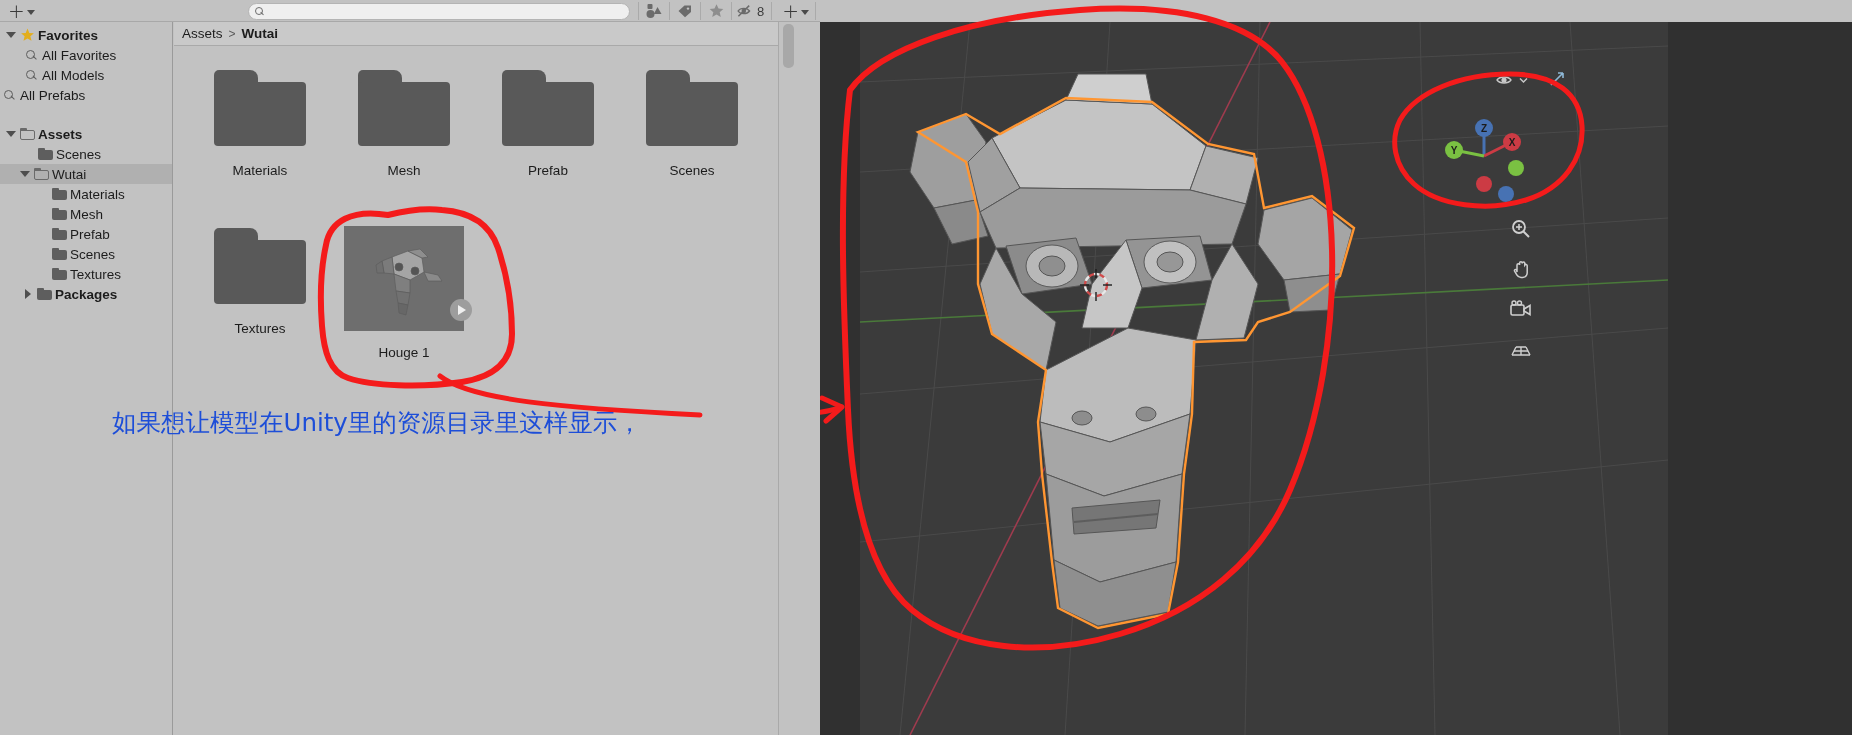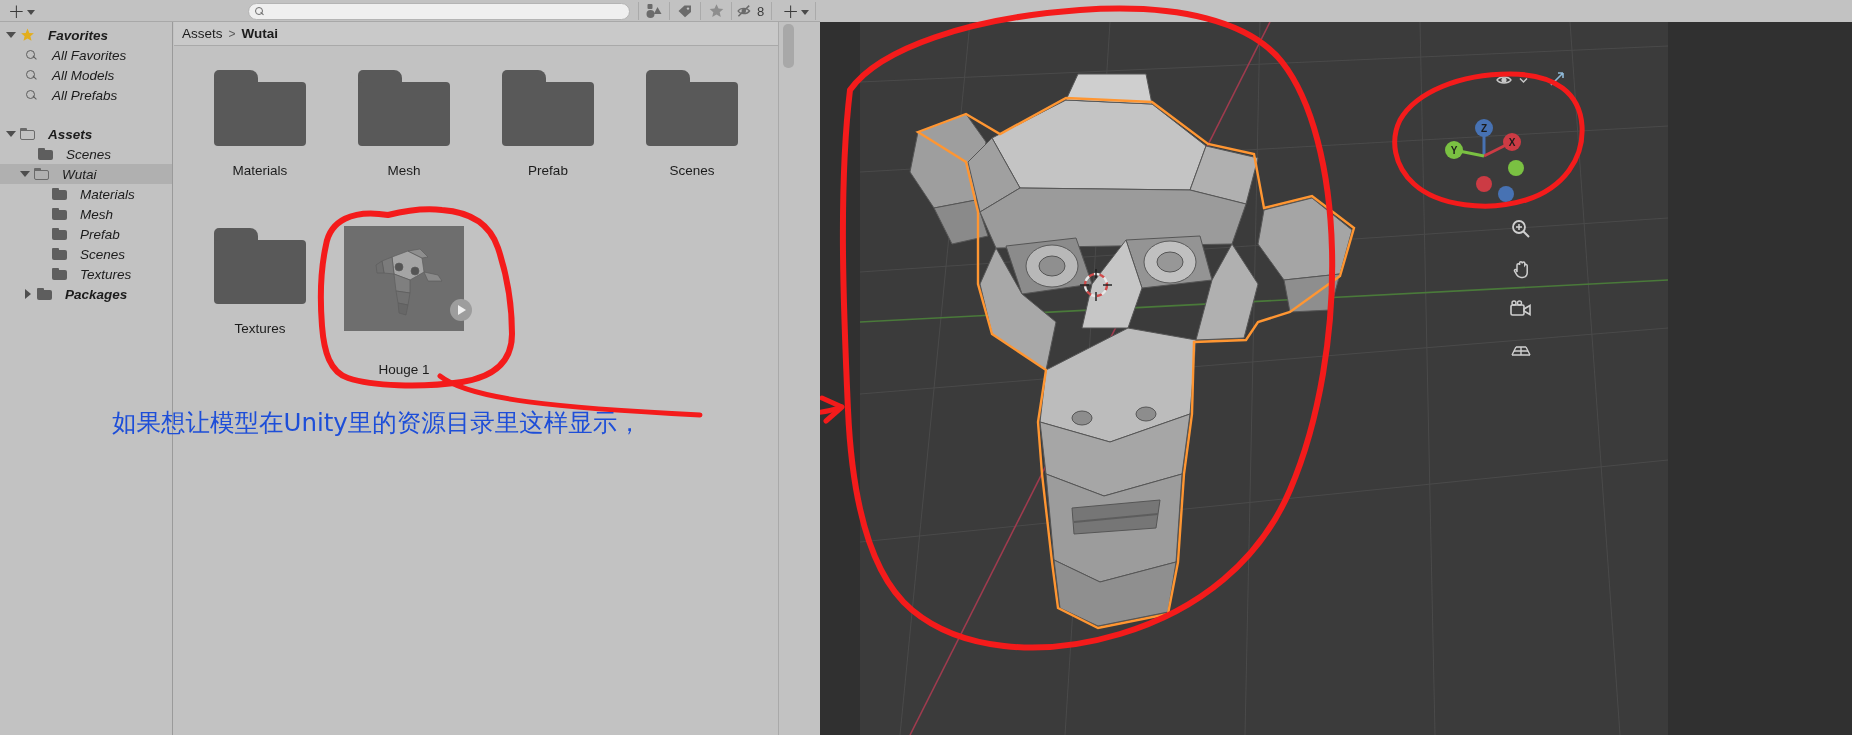--- a/index.html
+++ b/index.html
@@ -93,21 +93,21 @@
   .tw { width: 14px; display: flex; align-items: center; justify-content: center; flex: none; }
   .tri {
     width: 0; height: 0; border-left: 5px solid transparent;
     border-right: 5px solid transparent; border-top: 6px solid #4e4e4e;
   }
   .tri.collapsed {
     border-left: 6px solid #4e4e4e; border-top: 5px solid transparent;
     border-bottom: 5px solid transparent; border-right: 0;
   }
   .ico { width: 18px; flex: none; display: flex; align-items: center; justify-content: center; }
-  .label { margin-left: 12px; font-style: italic; }
+  .label { margin-left: 2px; }
   .mag-ico { position: relative; width: 13px; height: 13px; }
   .mag-ico::before {
     content: ""; position: absolute; left: 1px; top: 1px;
     width: 7px; height: 7px; border: 1.4px solid #5d5d5d; border-radius: 50%;
   }
   .mag-ico::after {
     content: ""; position: absolute; left: 7px; top: 8px;
     width: 5px; height: 1.4px; background: #5d5d5d; transform: rotate(45deg);
   }
   .folder-ico { width: 15px; height: 12px; position: relative; }
@@ -330,21 +330,21 @@
         <span class="label">All Favorites</span>
       </div>
 
       <div class="tree-row" style="padding-left:22px">
         <span class="ico">
             <span class="mag-ico"></span>
           </span>
         <span class="label">All Models</span>
       </div>
 
-      <div class="tree-row" style="padding-left:22px">
+      <div class="tree-row" style="">
         <span class="ico">
             <span class="mag-ico"></span>
           </span>
         <span class="label">All Prefabs</span>
       </div>
 
       <div style="height:19px"></div>
 
       <div class="tree-row bold" style="padding-left:4px">
         <span class="tw">
@@ -501,21 +501,21 @@
                   <path d="M40 68 L50 70 L48 80 L41 78 Z" fill="#676767"></path>
                   <circle cx="41" cy="32" r="4" fill="#555"></circle>
                   <circle cx="57" cy="36" r="4" fill="#555"></circle>
                 </g>
               </svg>
             </div>
             <div class="play-badge">
               <span class="tri-play"></span>
             </div>
           </div>
-          <div class="caption" style="margin-top:31px">Houge 1</div>
+          <div class="caption" style="margin-top:14px">Houge 1</div>
         </div>
       </div>
     </div>
 
     <div id="proj-scroll">
       <div class="bar"></div>
     </div>
   </div>
 
   <div id="blender">

